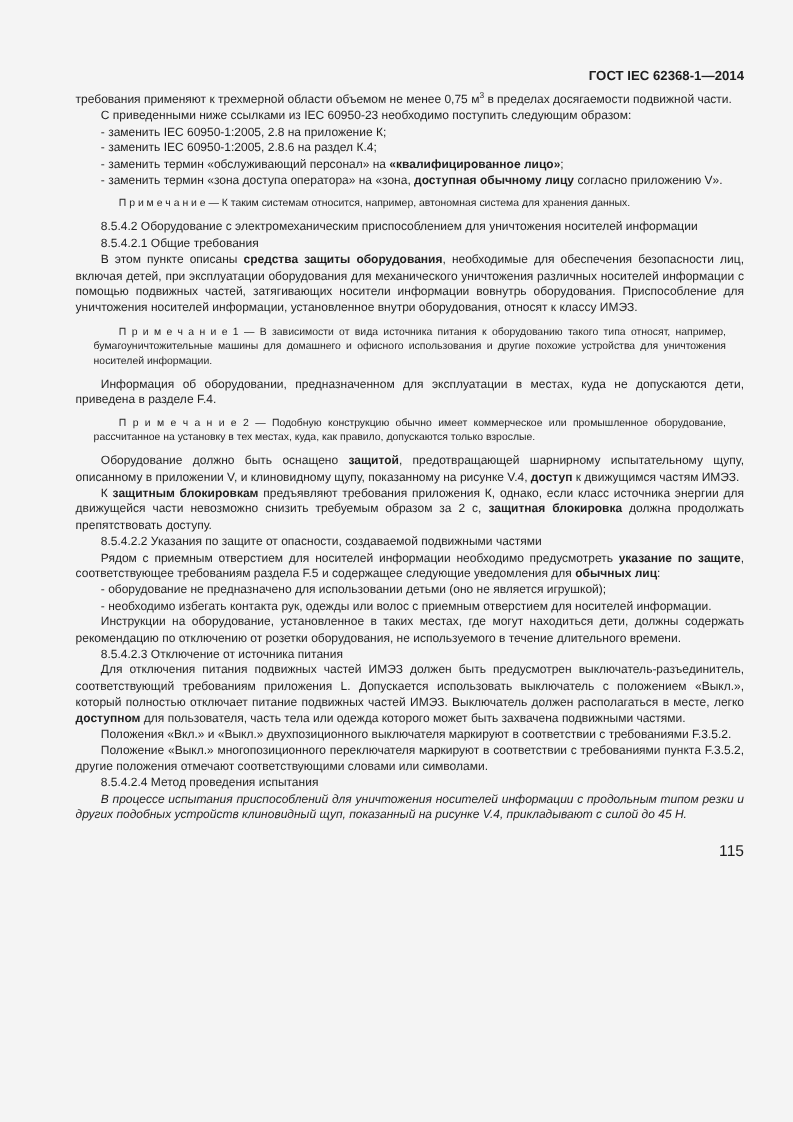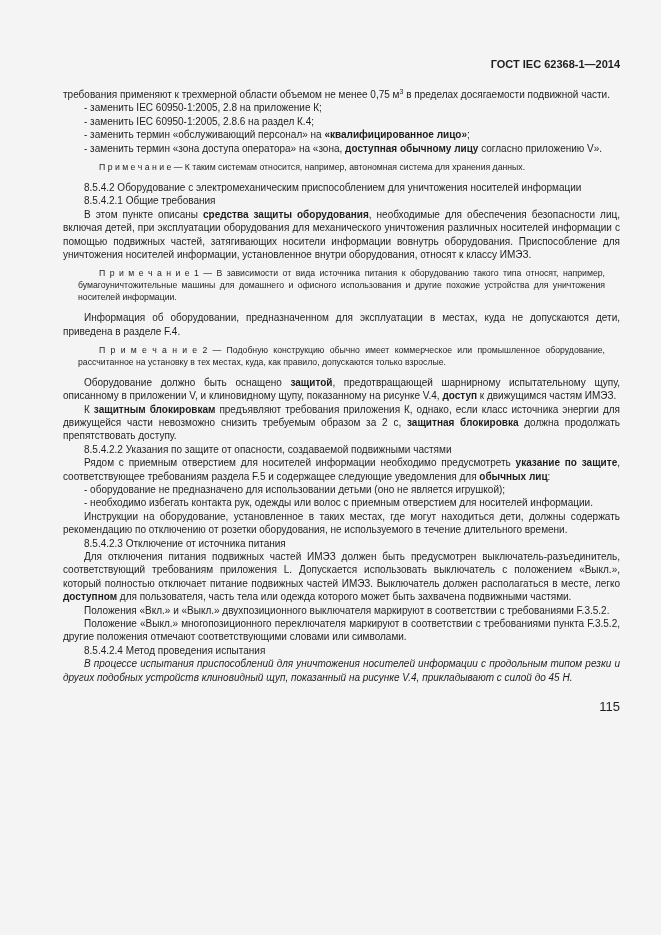--- a/index.html
+++ b/index.html
@@ -18,21 +18,21 @@
   .content {
     position: absolute;
     left: 63px; top: 58px;
     width: 557px;
   }
   .doc-header {
     text-align: right;
     font-weight: bold;
     font-size: 11px;
     line-height: 13px;
-    margin-bottom: 17px;
+    margin-bottom: 6px;
   }
   .doc-body p {
     margin: 0;
     text-indent: 21px;
     text-align: justify;
     font-size: 10px;
     line-height: 13.4px;
   }
   .doc-body p.cont { text-indent: 0; }
   .doc-body p.note {
@@ -53,20 +53,21 @@
 <body>
 
 <div class="page">
   <div class="content">
     <header class="doc-header">
       <span>ГОСТ IEC 62368-1—2014</span>
     </header>
 
     <main class="doc-body">
         <p class="cont"><span>требования применяют к трехмерной области объемом не менее 0,75 м</span><sup>3</sup><span> в пределах досягаемости подвижной части.</span></p>
+        <p class="body"><span>С приведенными ниже ссылками из IEC 60950-23 необходимо поступить следующим образом:</span></p>
         <p class="list"><span>- заменить IEC 60950-1:2005, 2.8 на приложение К;</span></p>
         <p class="list"><span>- заменить IEC 60950-1:2005, 2.8.6 на раздел К.4;</span></p>
         <p class="list"><span>- заменить термин «обслуживающий персонал» на </span><span class="b">«квалифицированное лицо»</span><span>;</span></p>
         <p class="list"><span>- заменить термин «зона доступа оператора» на «зона, </span><span class="b">доступная обычному лицу</span><span> согласно приложению V».</span></p>
         <p class="note"><span>П р и м е ч а н и е  —  К таким системам относится, например, автономная система для хранения данных.</span></p>
         <p class="heading"><span>8.5.4.2 Оборудование с электромеханическим приспособлением для уничтожения носителей информации</span></p>
         <p class="heading"><span>8.5.4.2.1 Общие требования</span></p>
         <p class="body"><span>В этом пункте описаны </span><span class="b">средства защиты оборудования</span><span>, необходимые для обеспечения безопасности лиц, включая детей, при эксплуатации оборудования для механического уничтожения различных носителей информации с помощью подвижных частей, затягивающих носители информации вовнутрь оборудования. Приспособление для уничтожения носителей информации, установленное внутри оборудования, относят к классу ИМЭЗ.</span></p>
         <p class="note"><span>П р и м е ч а н и е  1 — В зависимости от вида источника питания к оборудованию такого типа относят, например, бумагоуничтожительные машины для домашнего и офисного использования и другие похожие устройства для уничтожения носителей информации.</span></p>
         <p class="body"><span>Информация об оборудовании, предназначенном для эксплуатации в местах, куда не допускаются дети, приведена в разделе F.4.</span></p>

